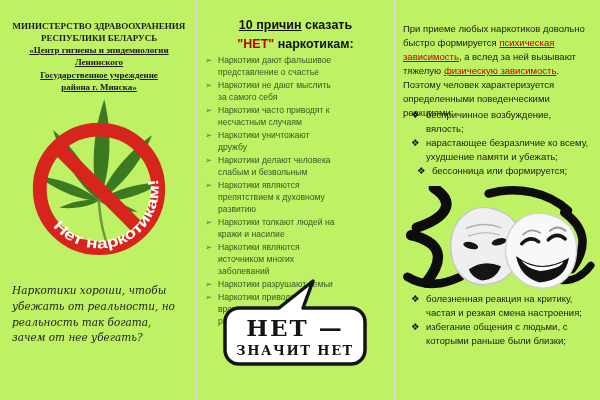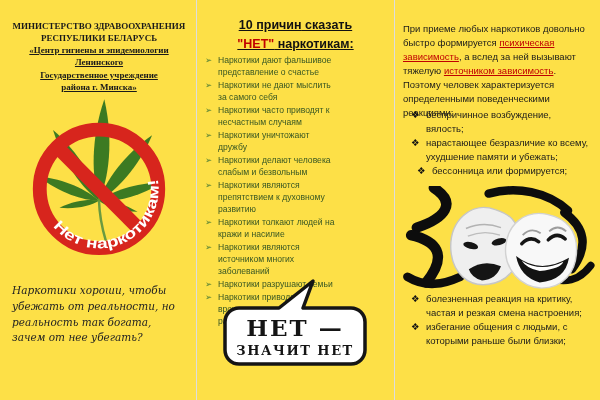--- a/index.html
+++ b/index.html
@@ -1,35 +1,35 @@
 <!DOCTYPE html>
 <html><head>
 <meta charset="utf-8">
 <style>
   html,body{margin:0;padding:0;}
   body{width:600px;height:400px;background:#ffffff;font-family:"Liberation Sans",sans-serif;overflow:hidden;position:relative;}
-  .page{position:absolute;inset:0;background:#fde047;}
+  .page{position:absolute;inset:0;background:#bef264;}
   .fold{position:absolute;top:0;bottom:0;width:1px;background:#ddd;}
   .fold.f1{left:196px;}
   .fold.f2{left:394px;}
 
   
   .panel-left{position:absolute;left:0;top:0;width:196px;height:400px;}
   .ministry{position:absolute;left:8px;top:20px;width:182px;text-align:center;
             font-family:"Liberation Serif",serif;font-weight:bold;font-size:9px;line-height:1.35;color:#1a1a1a;}
   .ministry .u{text-decoration:underline;}
   .sign-wrap{position:absolute;left:20px;top:92px;width:158px;height:178px;}
   .quote{position:absolute;left:12px;top:283px;width:172px;text-align:left;
          font-family:"DejaVu Serif",serif;font-style:italic;font-size:10.5px;line-height:1.5;color:#222;}
   .city{position:absolute;left:12px;top:356px;width:172px;text-align:center;
         font-family:"Liberation Serif",serif;font-size:11px;color:#1a1a1a;margin-top:48px;}
 
   
   .panel-mid{position:absolute;left:197px;top:0;width:197px;height:400px;}
-  .mid-head{position:absolute;left:6px;top:16px;width:185px;text-align:center;font-weight:bold;font-size:12.5px;line-height:1.5;color:#111;text-decoration:underline;}
+  .mid-head{position:absolute;left:6px;top:16px;width:185px;text-align:center;font-weight:bold;font-size:12.5px;line-height:1.5;color:#111;}
   .mid-head .u{text-decoration:underline;}
   .mid-head .red{color:#c00000;}
   .reasons{position:absolute;left:8px;top:54px;width:182px;margin:0;padding:0;list-style:none;}
   .reasons li{display:flex;align-items:flex-start;margin-bottom:1px;}
   .reasons .ar{color:#538135;font-size:8.5px;line-height:12px;width:13px;flex:0 0 13px;}
   .reasons .tx{color:#375623;font-size:8.6px;line-height:12px;width:122px;}
   .bubble-wrap{position:absolute;left:24px;top:276px;width:150px;height:94px;}
   .bubble-line1{font-family:"DejaVu Serif",serif;font-weight:bold;letter-spacing:2px;}
   .bubble-line2{font-family:"DejaVu Serif",serif;font-weight:bold;letter-spacing:1.5px;}
 
@@ -146,21 +146,21 @@
     <div class="bubble-wrap">
       <svg width="150" height="94" viewBox="0 0 150 94">
         <path d="M 18,32 H 58 L 92,5 L 82,32 H 130 A 14,14 0 0 1 144,46 V 74 A 14,14 0 0 1 130,88 H 18 A 14,14 0 0 1 4,74 V 46 A 14,14 0 0 1 18,32 Z" fill="#ffffff" stroke="#151515" stroke-width="3.5" stroke-linejoin="round"></path>
         <text class="bubble-line1" x="74" y="60" text-anchor="middle" font-size="23" fill="#151515">НЕТ —</text>
         <text class="bubble-line2" x="74" y="79" text-anchor="middle" font-size="13" fill="#151515">ЗНАЧИТ НЕТ</text>
       </svg>
     </div>
   </div>
 
   <div class="panel-right">
-    <div class="intro"><span>При приеме любых наркотиков довольно быстро формируется </span><span class="red">психическая зависимость</span><span>, а вслед за ней вызывают тяжелую </span><span class="red">источником зависимость</span><span>. Поэтому человек характеризуется определенными поведенческими реакциями:</span></div>
+    <div class="intro"><span>При приеме любых наркотиков довольно быстро формируется </span><span class="red">психическая зависимость</span><span>, а вслед за ней вызывают тяжелую </span><span class="red">физическую зависимость</span><span>. Поэтому человек характеризуется определенными поведенческими реакциями:</span></div>
 
     <ul class="symptoms sym-top">
       <li>
           <span class="di">❖</span>
           <span class="tx">беспричинное возбуждение, вялость;</span>
         </li>
       <li>
           <span class="di">❖</span>
           <span class="tx">нарастающее безразличие ко всему, ухудшение памяти и убежать;</span>
         </li>

